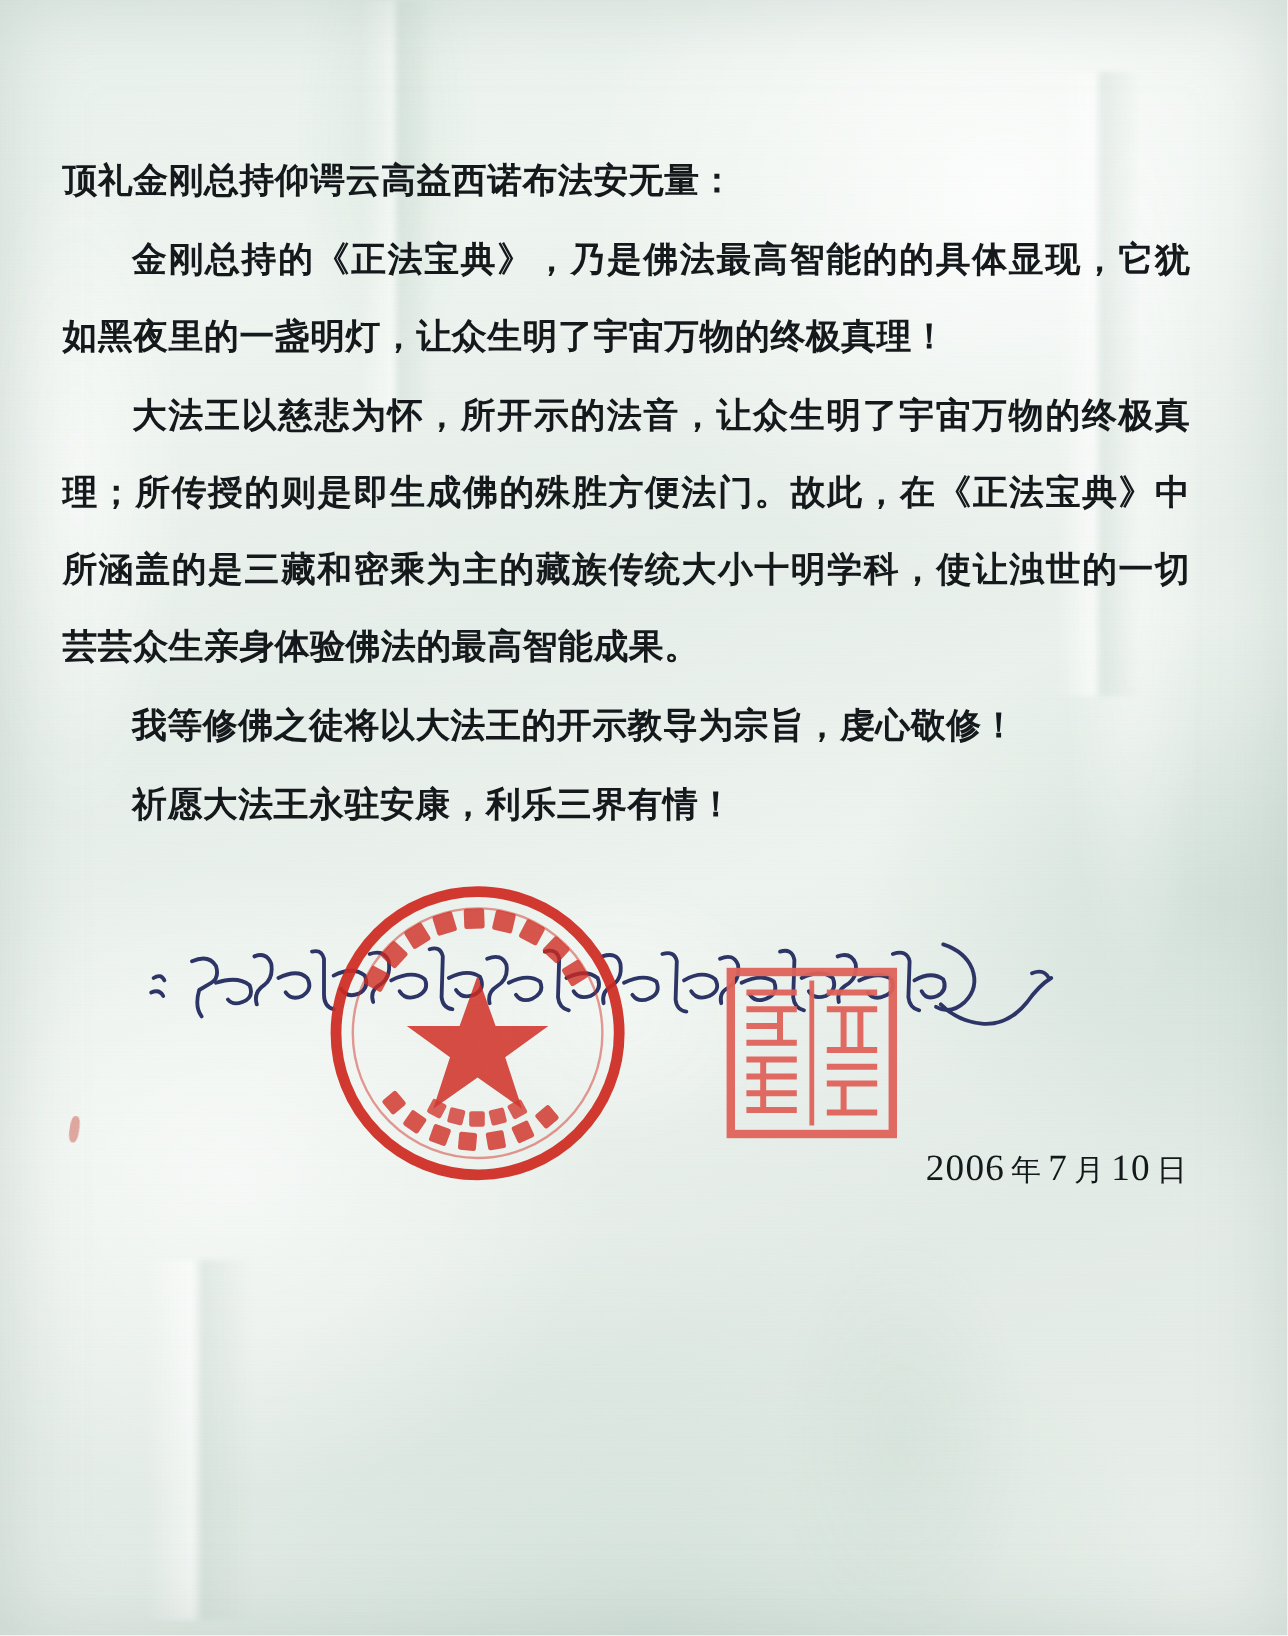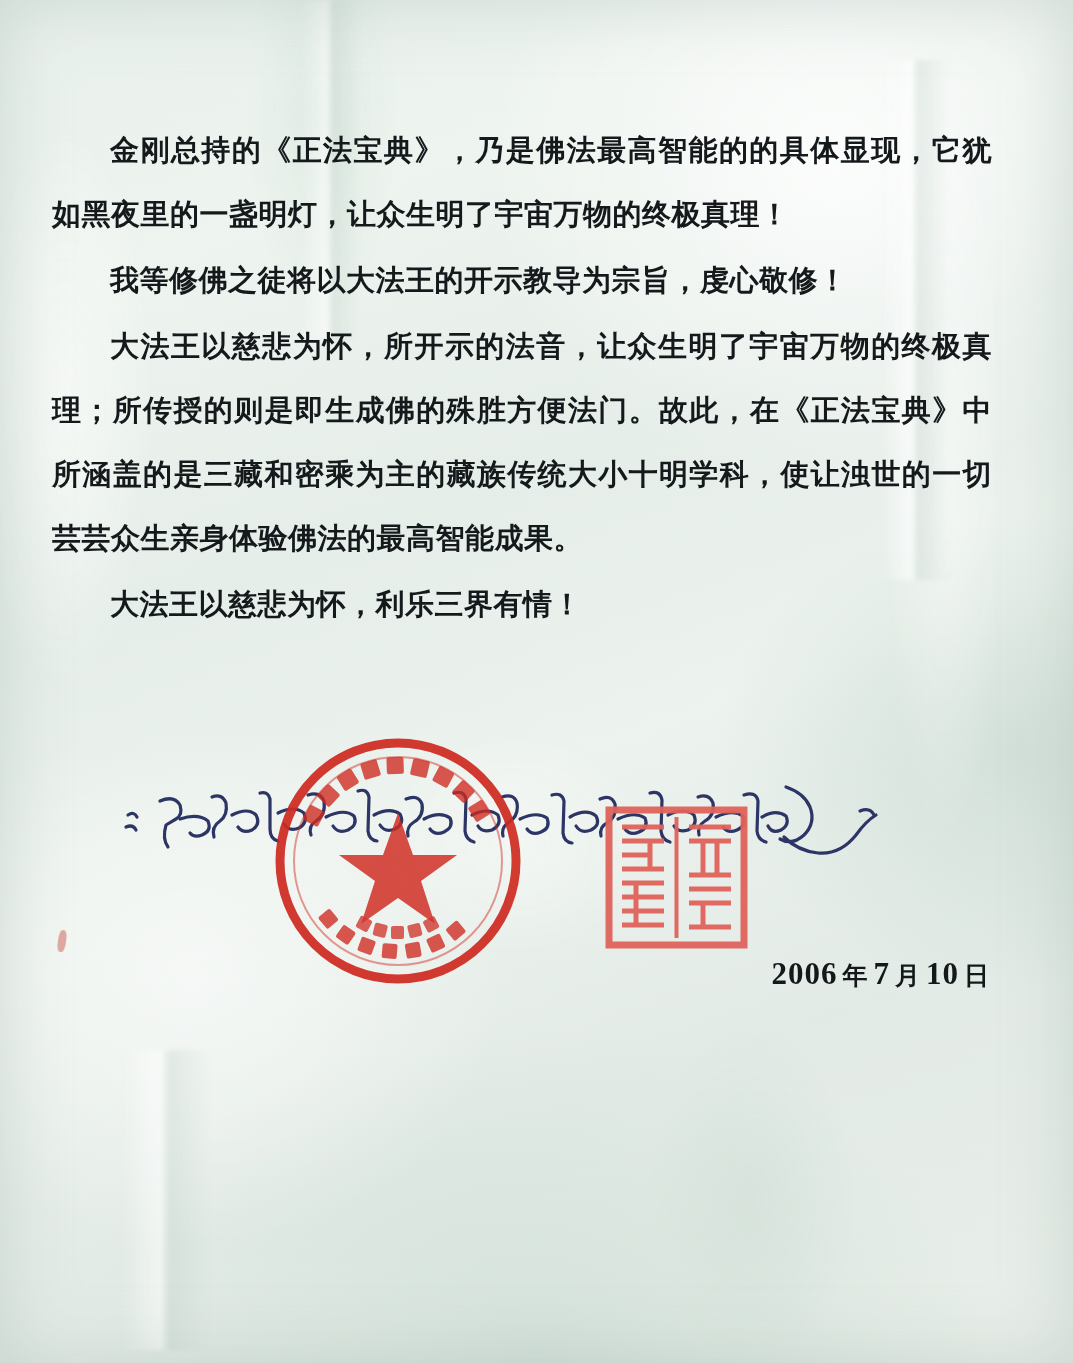--- a/index.html
+++ b/index.html
@@ -112,21 +112,21 @@
     transform: rotate(8deg);
     filter: blur(.4px);
   }
 
   
   .date-line {
     position: absolute;
     right: 78px;
     top: 955px;
     font-size: 31px;
-    font-weight: 700;
+    font-weight: 400;
     color: #14181b;
     letter-spacing: 1px;
     font-family: "DejaVu Serif", "Liberation Serif", serif;
   }
   .date-line .num { font-family: "Liberation Serif", serif; }
   .date-line .unit { font-size: 25px; padding: 0 5px; }
 
   
   .noise {
     position: absolute;
@@ -147,24 +147,25 @@
 <body>
 
 <div class="scan">
 
   <div class="mottle"></div>
   <div class="crease" style="left:300px; top:0; width:60px; height:340px;"></div>
   <div class="crease" style="left:880px; top:60px; width:70px; height:520px;"></div>
   <div class="crease" style="left:120px; top:1050px; width:90px; height:300px;"></div>
 
   <div class="body-text">
+    <p class="p-salutation">顶礼金刚总持仰谔云高益西诺布法安无量：</p>
     <p class="p-indent">金刚总持的《正法宝典》，乃是佛法最高智能的的具体显现，它犹如黑夜里的一盏明灯，让众生明了宇宙万物的终极真理！</p>
+    <p class="p-indent">大法王以慈悲为怀，所开示的法音，让众生明了宇宙万物的终极真理；所传授的则是即生成佛的殊胜方便法门。故此，在《正法宝典》中所涵盖的是三藏和密乘为主的藏族传统大小十明学科，使让浊世的一切芸芸众生亲身体验佛法的最高智能成果。</p>
     <p class="p-indent">我等修佛之徒将以大法王的开示教导为宗旨，虔心敬修！</p>
-    <p class="p-indent">大法王以慈悲为怀，所开示的法音，让众生明了宇宙万物的终极真理；所传授的则是即生成佛的殊胜方便法门。故此，在《正法宝典》中所涵盖的是三藏和密乘为主的藏族传统大小十明学科，使让浊世的一切芸芸众生亲身体验佛法的最高智能成果。</p>
-    <p class="p-indent">大法王以慈悲为怀，利乐三界有情！</p>
+    <p class="p-indent">祈愿大法王永驻安康，利乐三界有情！</p>
   </div>
 
   <div class="sign-area">
 
     <svg class="tibetan-sig" viewBox="0 0 780 110">
       <g fill="none" stroke="#2c3566" stroke-width="3.2" stroke-linecap="round" stroke-linejoin="round">
         <path d="M8,40 q6,-4 9,2 M6,52 q7,-3 10,3"></path>
         <path d="M40,26 q14,-6 20,4 q3,10 -4,14 l-10,6 q-4,14 2,22"></path>
         <path d="M60,44 q18,-6 28,2 q4,10 -6,14 q-8,3 -12,-2"></path>
         <path d="M92,22 q10,-4 14,6 q2,12 -6,18 q-9,6 -6,16"></path>

